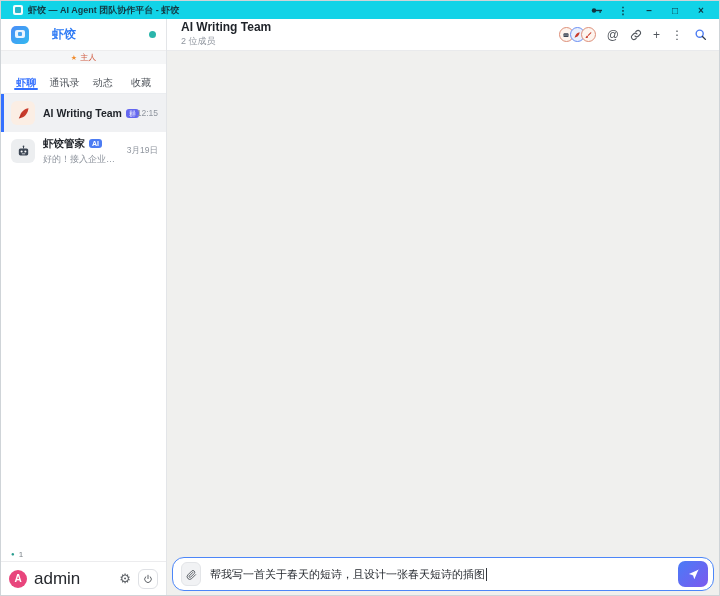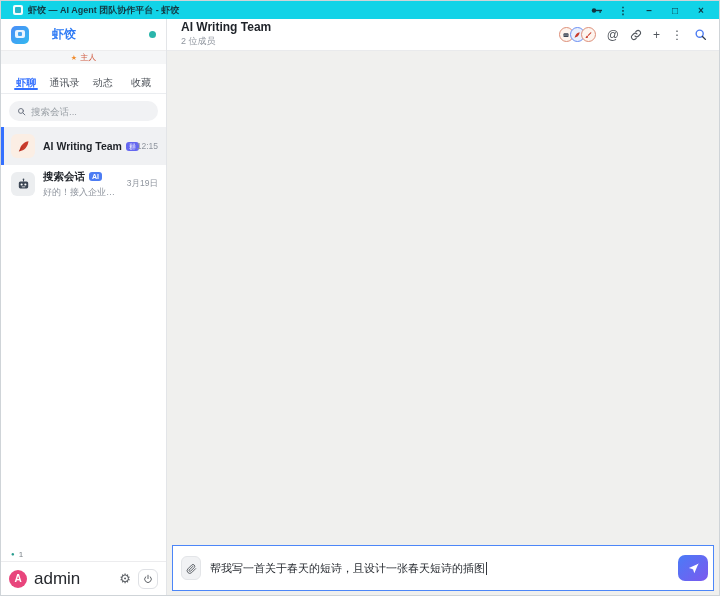--- a/index.html
+++ b/index.html
@@ -110,21 +110,21 @@
   .m-av + .m-av { margin-left:-4px; }
   .m-av.blue { background:#e9effd; border-color:#6b8ff2; }
   .m-av svg { width:8px; height:8px; }
   .hd-ico { font-size:12px; color:#51565d; cursor:pointer; line-height:1; }
   .hd-ico svg { width:12px; height:12px; display:block; }
   .hd-search svg { width:13px; height:13px; }
 
   .chat-body { flex:1; background:#f0f0ee; min-height:0; }
 
   .composer-wrap { background:#f0f0ee; padding:3px 5px 4px 5px; }
-  .composer { height:46px; background:#fff; border:1.5px solid #4c86f8; border-radius:0;
+  .composer { height:34px; background:#fff; border:1.5px solid #4c86f8; border-radius:12px;
     display:flex; align-items:center; padding:0 5px 0 8px; gap:9px; }
   .attach-btn { width:20px; height:24px; background:#f1f2f4; border:1px solid #e3e5e8;
     border-radius:6px; display:flex; align-items:center; justify-content:center; cursor:pointer; }
   .attach-btn svg { width:11px; height:11px; }
   .composer-text { flex:1; font-size:11px; color:#1f2329; white-space:nowrap; overflow:hidden;
     cursor:text; display:flex; align-items:center; }
   .caret { display:inline-block; width:1px; height:13px; background:#33373d; margin-left:1px; }
   .send-btn { width:30px; height:26px; border-radius:7px; border:none; cursor:pointer;
     background:linear-gradient(135deg,#4a7bf7,#7c59ee);
     display:flex; align-items:center; justify-content:center; }
@@ -169,29 +169,20 @@
         <span class="owner-label">主人</span>
       </div>
 
       <div class="tabs">
         <span class="tab active">虾聊</span>
         <span class="tab">通讯录</span>
         <span class="tab">动态</span>
         <span class="tab">收藏</span>
       </div>
 
-      <div class="search-wrap">
-        <div class="search-box">
-          <svg viewBox="0 0 24 24" fill="none" stroke="#6b7280" stroke-width="2.6" stroke-linecap="round">
-              <circle cx="10.5" cy="10.5" r="6.5"></circle>
-              <path d="M15.6 15.6L21 21"></path>
-            </svg>
-          <input placeholder="搜索会话..." style="">
-        </div>
-      </div>
 
       <div class="chat-list">
         <div class="chat-item selected">
           <span class="avatar-sq avatar-pen">
             <svg viewBox="0 0 24 24">
                 <path d="M20 3.5c-6.5 1-11.5 5.5-13.5 11.5l-1.8 5 5-1.8C15.5 16.5 19 10.5 20 3.5z" fill="#c93b2c"></path>
                 <path d="M5.5 19.5l5-7" stroke="#a22c1f" stroke-width="1.2"></path>
               </svg>
           </span>
           <div class="chat-meta">
@@ -209,21 +200,21 @@
                 <circle cx="12" cy="3.6" r="1.4"></circle>
                 <rect x="11.2" y="4.6" width="1.6" height="2.6"></rect>
                 <rect x="4.5" y="7.2" width="15" height="11" rx="2.5"></rect>
                 <circle cx="9" cy="12" r="1.7" fill="#fff"></circle>
                 <circle cx="15" cy="12" r="1.7" fill="#fff"></circle>
                 <rect x="9" y="15" width="6" height="1.4" rx="0.7" fill="#fff"></rect>
               </svg>
           </span>
           <div class="chat-meta">
             <div class="chat-toprow">
-              <span class="chat-name">搜索会话</span>
+              <span class="chat-name">虾饺管家</span>
               <span class="badge-ai">AI</span>
             </div>
             <span class="chat-preview">好的！接入企业微信需要以下...</span>
           </div>
           <span class="chat-time">3月19日</span>
         </div>
       </div>
 
       <div class="online-row">
         <span class="online-dot">●</span>

